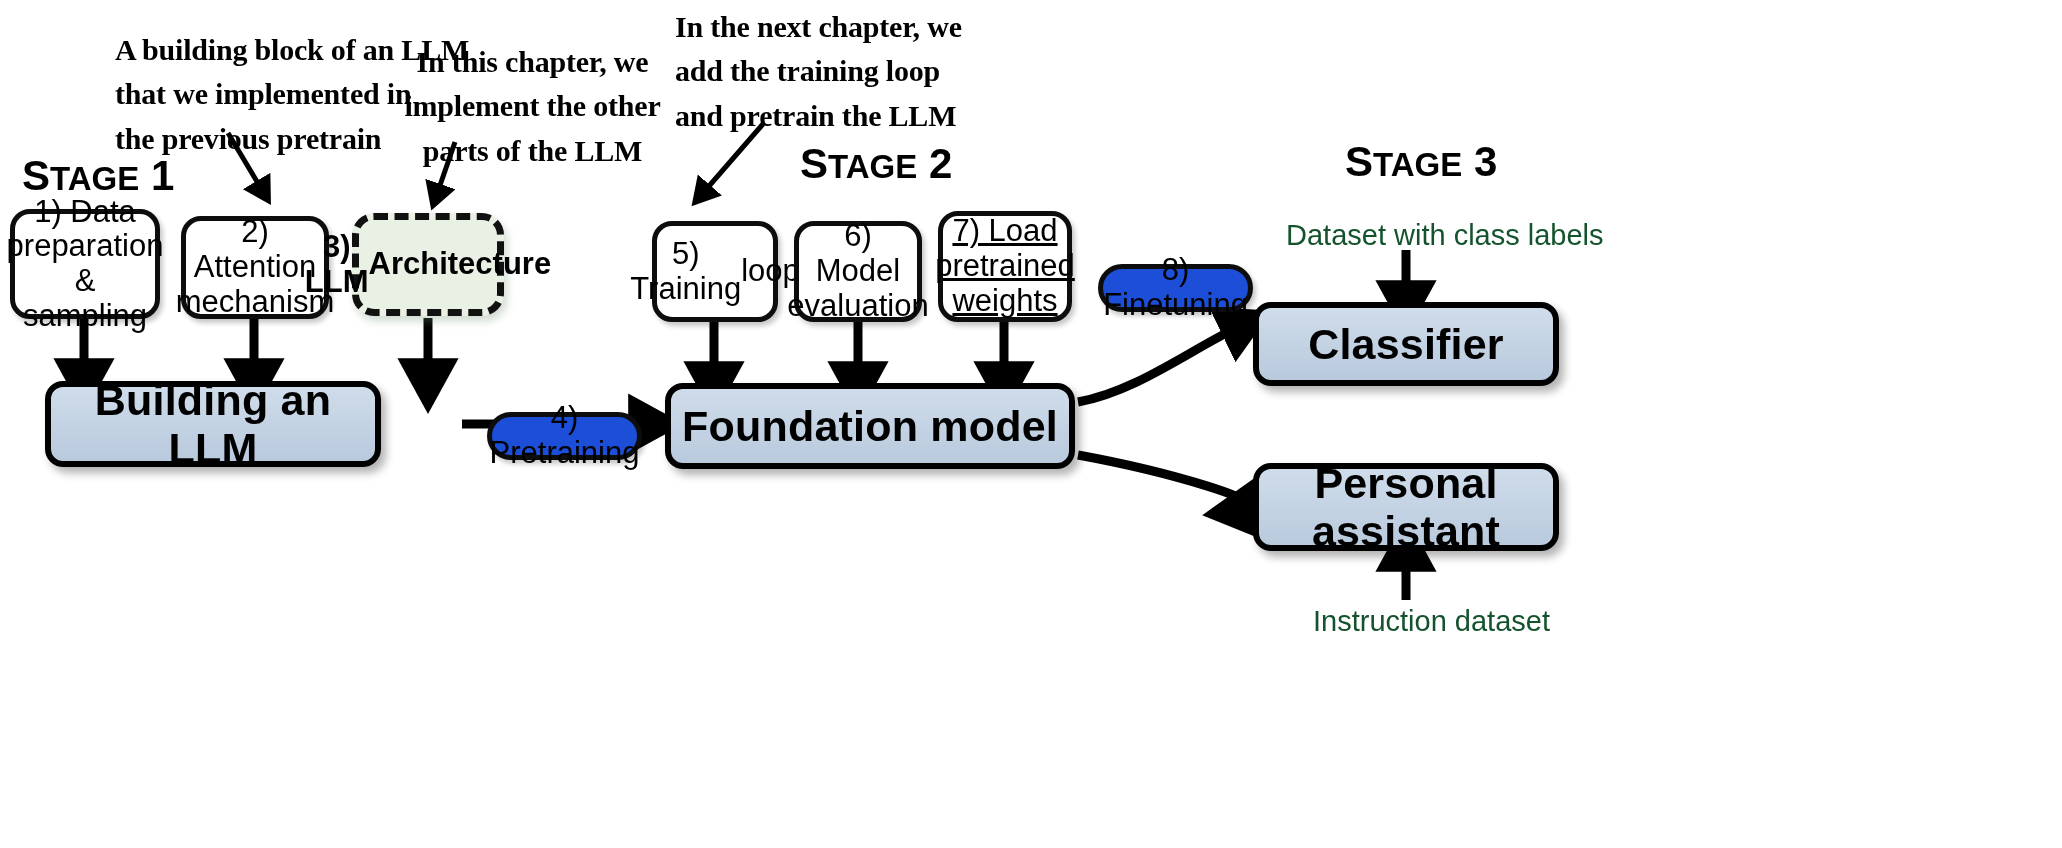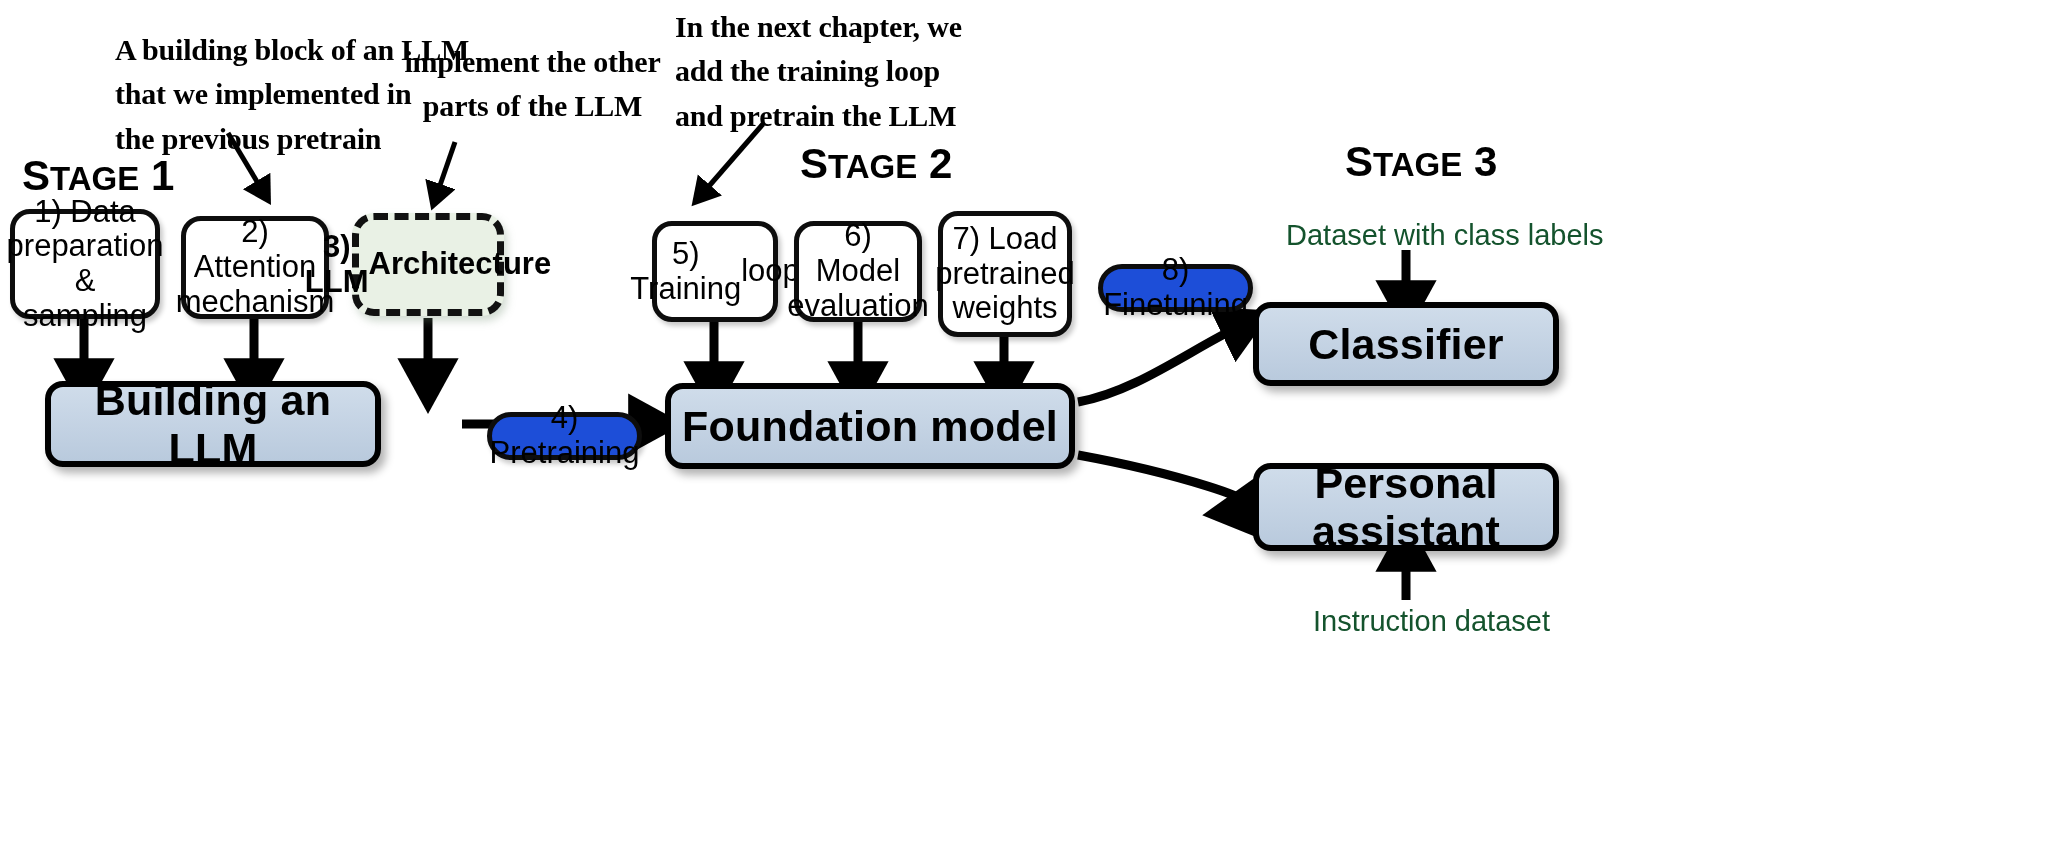--- a/index.html
+++ b/index.html
@@ -119,20 +119,21 @@
     </g>
   </svg>
 
   <div class="callout" style="left:115px;top:28px;width:265px;">
     <div>A building block of an LLM</div>
     <div>that we implemented in</div>
     <div>the previous pretrain</div>
   </div>
 
   <div class="callout" style="left:400px;top:40px;width:265px;">
+    <div>In this chapter, we</div>
     <div>implement the other</div>
     <div>parts of the LLM</div>
   </div>
 
   <div class="callout" style="left:675px;top:5px;width:265px;">
     <div>In the next chapter, we</div>
     <div>add the training loop</div>
     <div>and pretrain the LLM</div>
   </div>
 
@@ -165,21 +166,21 @@
   <div class="node step" style="left:652px;top:221px;width:126px;height:101px;flex-direction:row;">
     <span>5) Training</span>
     <span>loop</span>
   </div>
 
   <div class="node step" style="left:794px;top:221px;width:128px;height:101px;flex-direction:column;">
     <span>6) Model</span>
     <span>evaluation</span>
   </div>
 
-  <div class="node step" style="left:938px;top:211px;width:134px;height:126px;flex-direction:column;">
+  <div class="node step" style="left:938px;top:211px;width:134px;height:111px;flex-direction:column;text-decoration:underline;">
     <span>7) Load</span>
     <span>pretrained</span>
     <span>weights</span>
   </div>
 
   <div class="node pill" style="left:487px;top:372px;width:155px;height:48px;margin-top:40px;">
     <span>4) Pretraining</span>
   </div>
 
   <div class="node pill" style="left:1098px;top:264px;width:155px;height:48px;">

